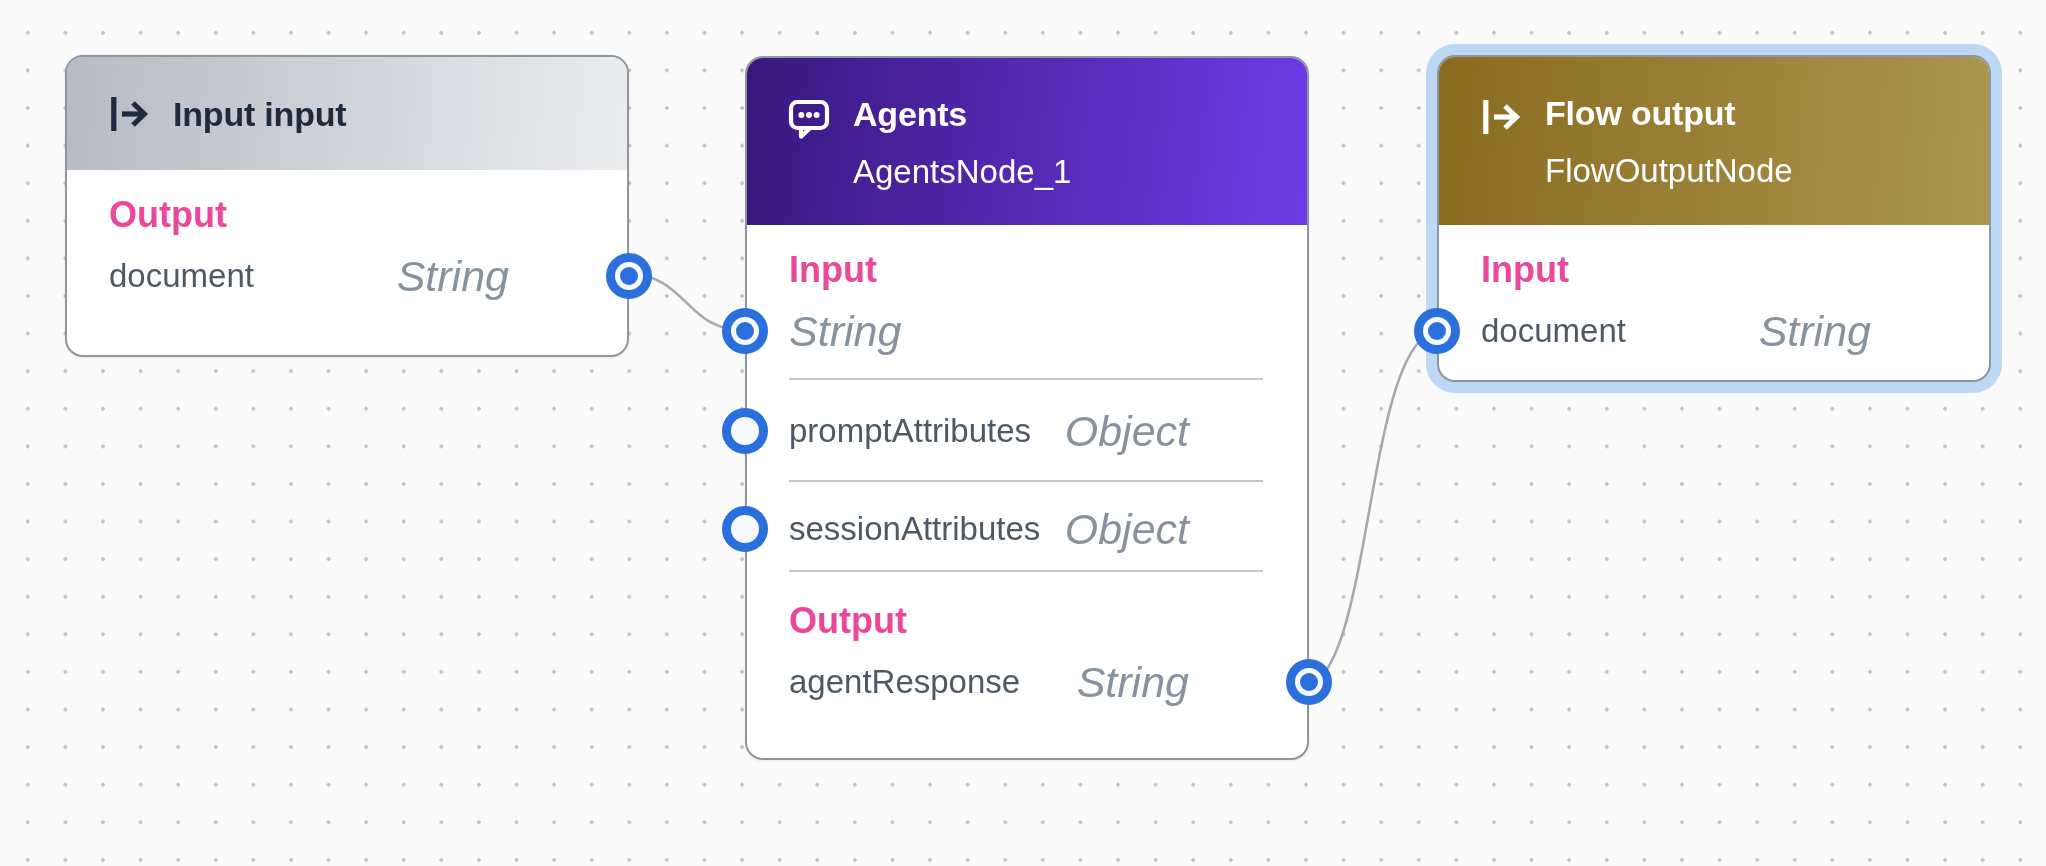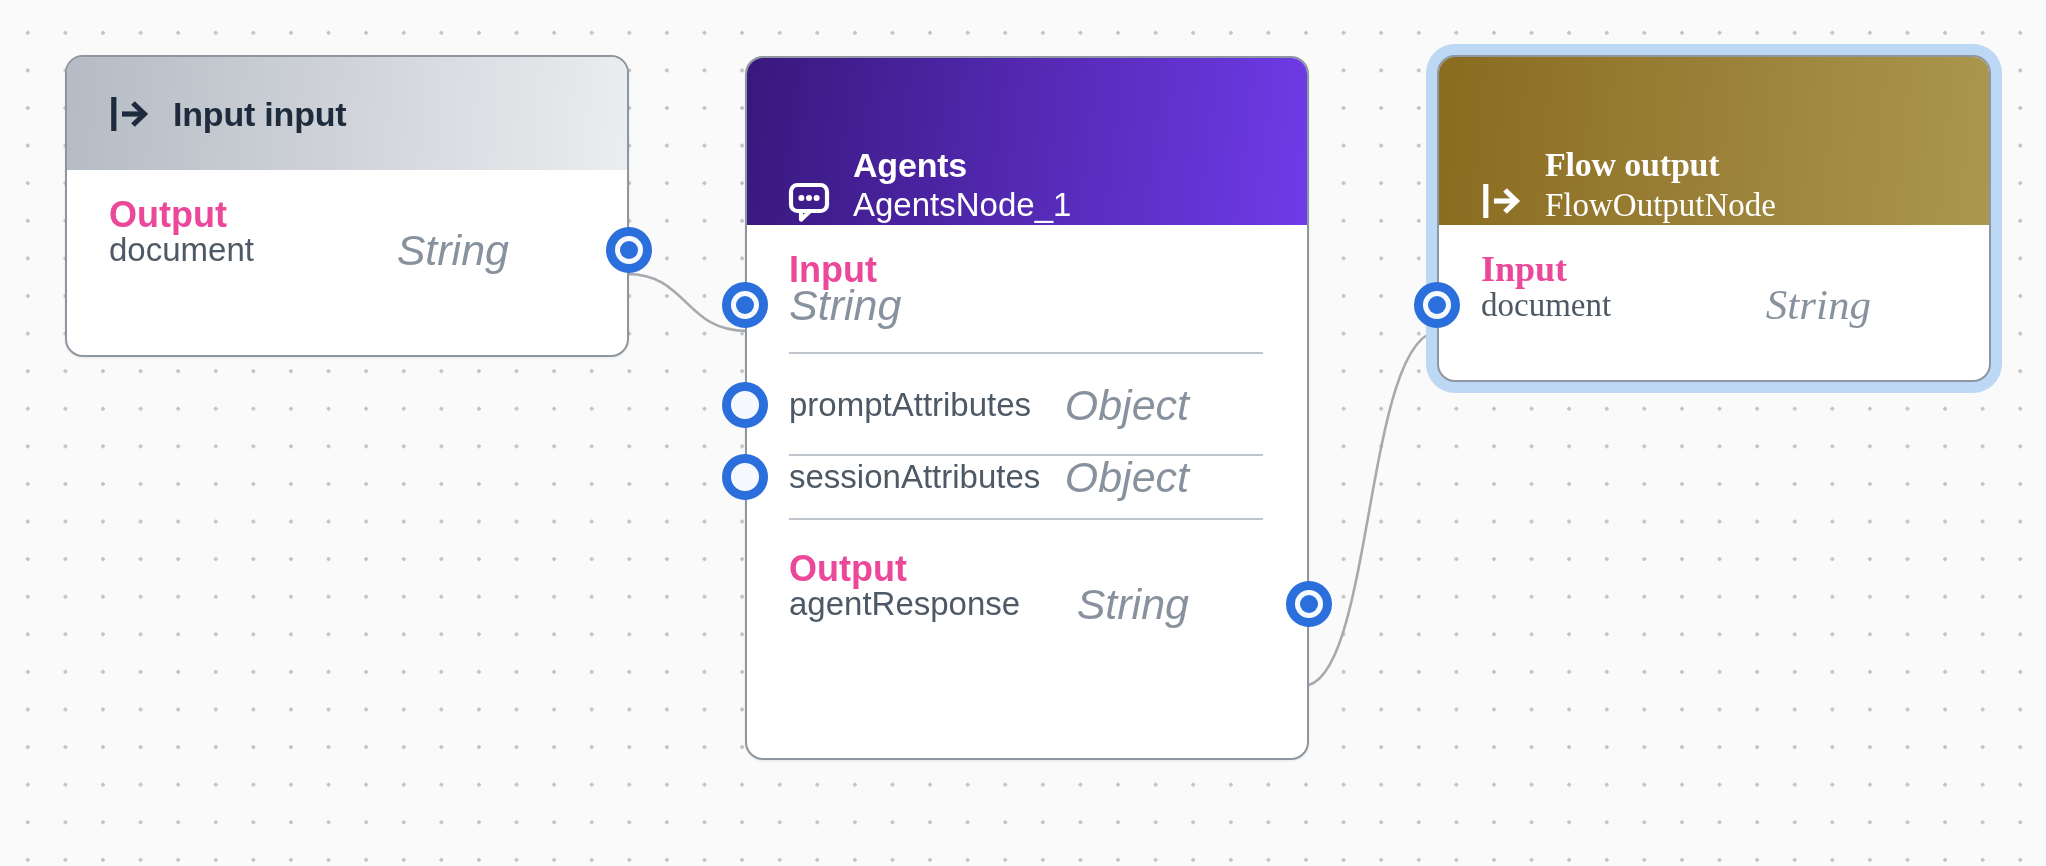--- a/index.html
+++ b/index.html
@@ -11,44 +11,44 @@
     background-size:37.6px 37.6px;
     background-position:9px 14px;
   }
   .edges{position:absolute;left:0;top:0;width:2046px;height:866px;z-index:1;}
   .edges path{fill:none;stroke:#a6a9ad;stroke-width:2.6px;}
   .node{
     position:absolute;z-index:2;background:#ffffff;
     border:2px solid #8e979f;border-radius:18px;
     box-shadow:0 1px 3px rgba(0,0,0,0.08);
   }
-  .node.selected{box-shadow:0 0 0 11px #bdd8f4;font-family:Liberation Serif, serif;}
+  .node.selected{box-shadow:0 0 0 11px #bdd8f4;}
   .node-header{
     border-radius:16px 16px 0 0;display:flex;align-items:center;
     padding:0 24px 0 38px;box-sizing:border-box;
   }
-  .node-header.two-line{align-items:flex-end;padding-top:26px;}
+  .node-header.two-line{align-items:flex-start;padding-top:36px;}
   .hdr-icon{flex:0 0 auto;width:48px;height:48px;margin-right:20px;display:block;}
   .titles{min-width:0;}
   .node-title{font-size:34px;font-weight:700;line-height:40px;letter-spacing:-0.2px;}
-  .node-subtitle{font-size:33px;font-weight:400;line-height:40px;color:#ffffff;}
+  .node-subtitle{font-size:33px;font-weight:400;line-height:40px;margin-top:18px;color:#ffffff;}
   .hdr-gray{background:linear-gradient(95deg,#b5bbc4 0%,#ebedef 100%);height:113px;}
   .hdr-gray .node-title{color:#1e2b3c;}
   .hdr-purple{background:linear-gradient(97deg,#38187d 0%,#6f3be8 100%);height:167px;}
   .hdr-purple .node-title{color:#ffffff;}
   .hdr-gold{background:linear-gradient(95deg,#8a6b20 0%,#ab974f 100%);height:168px;}
   .hdr-gold .node-title{color:#ffffff;}
   .section-label{
     font-size:36px;font-weight:700;color:#ec4899;line-height:29px;
     margin:32px 42px 0 42px;
   }
   .first-section .section-label{margin-top:30px;}
   .io-row{
     position:relative;display:flex;justify-content:space-between;align-items:center;
-    line-height:42px;height:42px;padding:0 118px 0 42px;
+    line-height:42px;height:42px;padding:0 118px 0 42px;margin-top:26px;
   }
   .io-name{font-size:33px;color:#4d5965;white-space:nowrap;}
   .io-type{font-size:43px;font-style:italic;color:#87929e;white-space:nowrap;}
   .divider{height:2px;background:#bfc6ce;margin:26px 44px 0 42px;}
   .port{
     position:absolute;top:50%;transform:translateY(-50%);
     width:28px;height:28px;border:9px solid #2a6fdb;border-radius:50%;
     background:#f6fafe;display:flex;align-items:center;justify-content:center;
     box-sizing:content-box;z-index:3;cursor:crosshair;
   }

